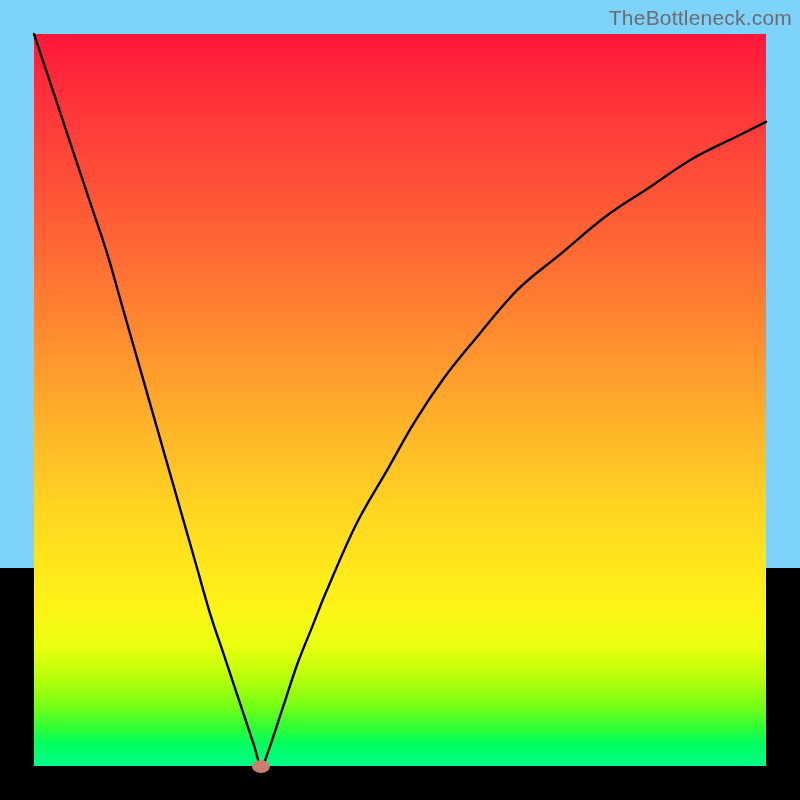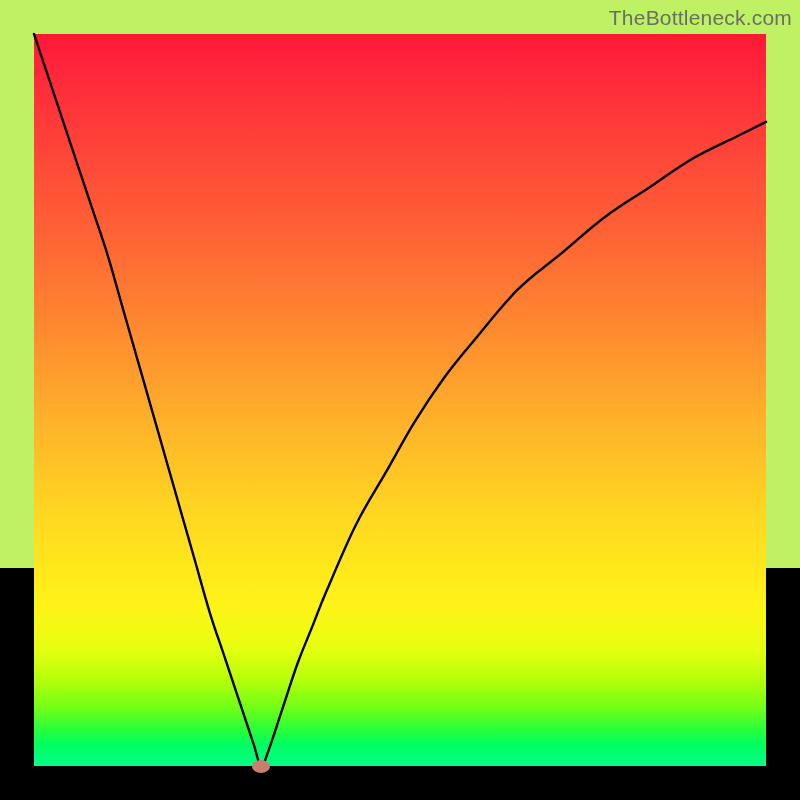--- a/index.html
+++ b/index.html
@@ -10,21 +10,21 @@
     background: #000;
     overflow: hidden;
     font-family: Arial, Helvetica, sans-serif;
   }
   .frame {
     position: absolute;
     top: 0;
     left: 0;
     width: 800px;
     height: 568px;
-    background: #bef264;
+    background: #7dd3fc;
   }
   .plot-area {
     position: absolute;
     top: 34px;
     left: 34px;
     width: 732px;
     height: 732px;
     
     background: linear-gradient(to bottom,
       #ff173a 0%,

